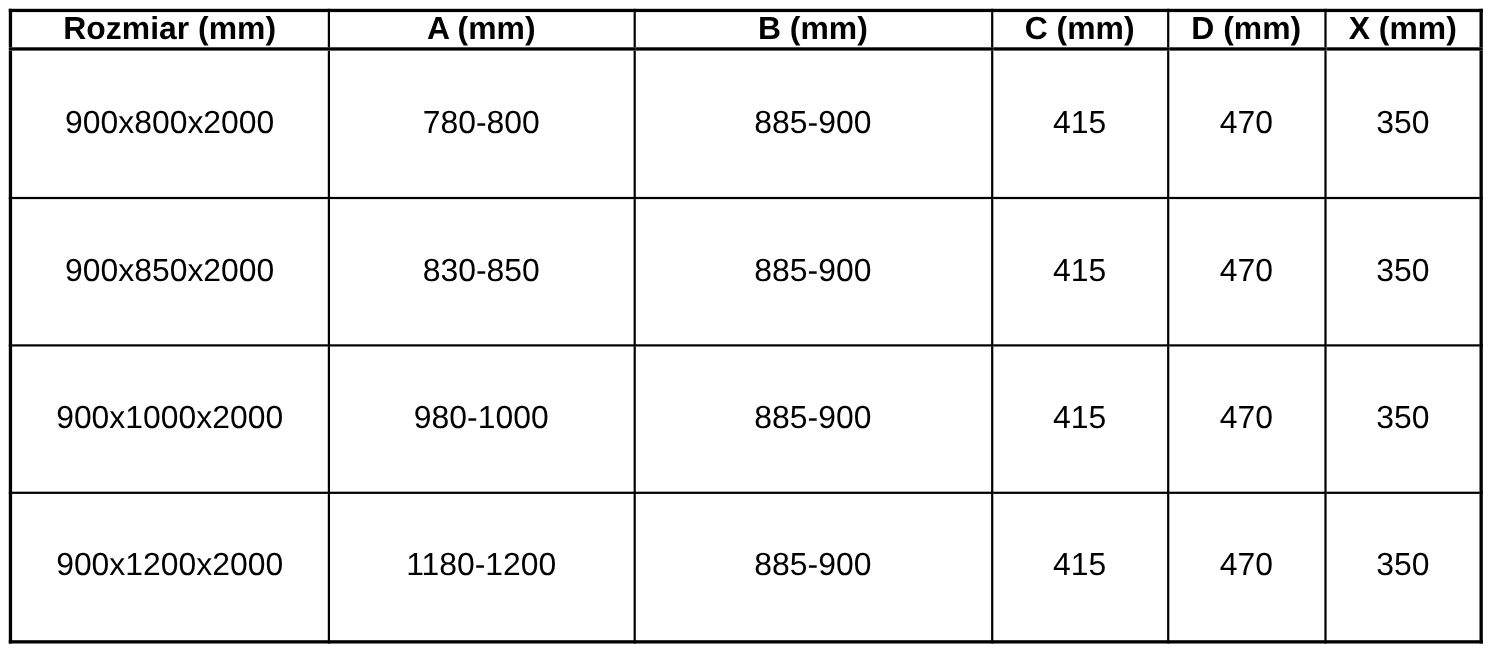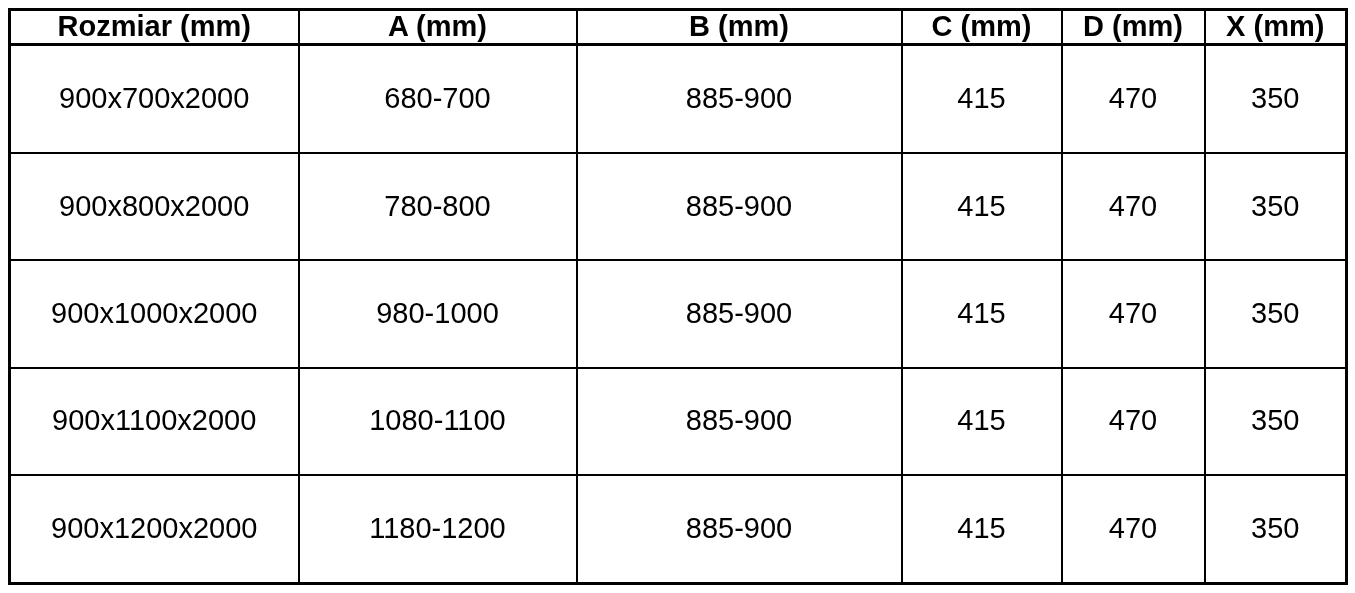--- a/index.html
+++ b/index.html
@@ -71,46 +71,38 @@
           <th>Rozmiar (mm)</th>
           <th>A (mm)</th>
           <th>B (mm)</th>
           <th>C (mm)</th>
           <th>D (mm)</th>
           <th>X (mm)</th>
         </tr>
     </thead>
     <tbody id="table-body">
         <tr>
-          <td>900x700x2000</td>
-          <td>680-700</td>
-          <td>885-900</td>
-          <td>415</td>
-          <td>470</td>
-          <td>350</td>
-        </tr>
-        <tr>
           <td>900x800x2000</td>
           <td>780-800</td>
           <td>885-900</td>
           <td>415</td>
           <td>470</td>
           <td>350</td>
         </tr>
         <tr>
-          <td>900x1000x2000</td>
-          <td>980-1000</td>
+          <td>900x850x2000</td>
+          <td>830-850</td>
           <td>885-900</td>
           <td>415</td>
           <td>470</td>
           <td>350</td>
         </tr>
         <tr>
-          <td>900x1100x2000</td>
-          <td>1080-1100</td>
+          <td>900x1000x2000</td>
+          <td>980-1000</td>
           <td>885-900</td>
           <td>415</td>
           <td>470</td>
           <td>350</td>
         </tr>
         <tr>
           <td>900x1200x2000</td>
           <td>1180-1200</td>
           <td>885-900</td>
           <td>415</td>

